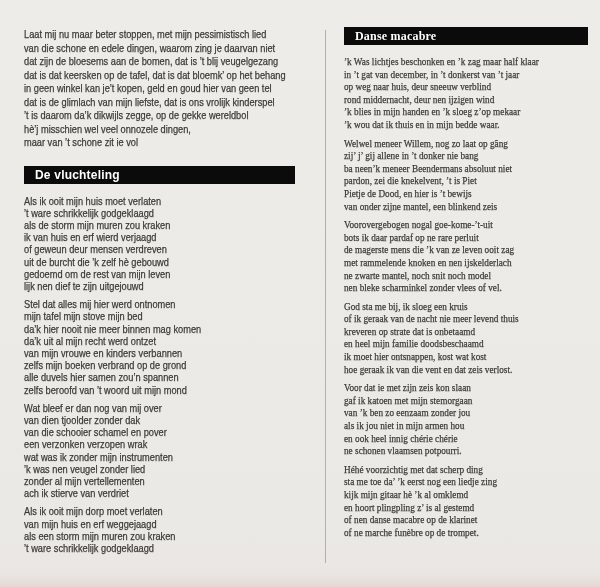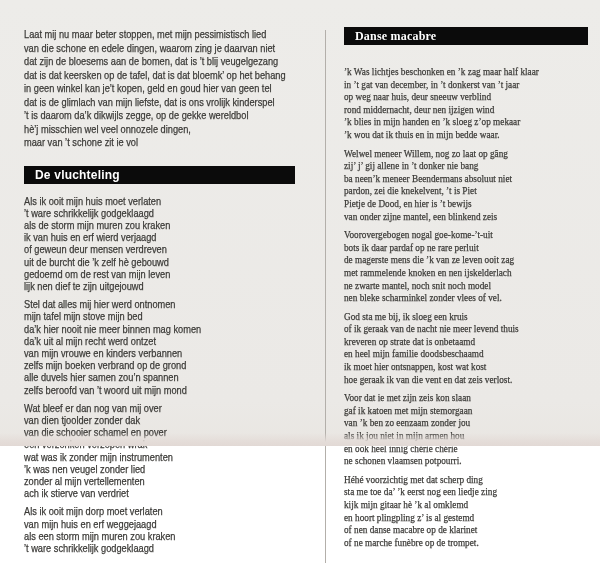--- a/index.html
+++ b/index.html
@@ -6,21 +6,21 @@
     margin: 0;
     padding: 0;
     width: 600px;
     height: 587px;
     overflow: hidden;
     font-family: "Liberation Sans", sans-serif;
   }
   .page {
     position: relative;
     width: 600px;
-    height: 446px;
+    height: 587px;
     background: linear-gradient(180deg, #edece9 0%, #ebe9e6 90%, #e9e6e2 100%);
   }
   .divider {
     position: absolute;
     left: 325px;
     top: 30px;
     width: 1px;
     height: 533px;
     background: #b3afaa;
   }
@@ -63,21 +63,21 @@
     white-space: nowrap;
     transform: scaleX(0.84);
     transform-origin: 0 50%;
     font-size: 11px;
     -webkit-text-stroke: 0.25px #3b3a37;
   }
   .intro .line { line-height: 13.5px; }
   .main-left { margin-top: 11px; }
   .main-left .line { line-height: 12.2px; }
   .main-left .stanza { margin-bottom: 6px; }
-  .main-right { margin-top: 20px; }
+  .main-right { margin-top: 10px; }
   .main-right .line { line-height: 12.6px; }
   .main-right .stanza { margin-bottom: 6px; }
 </style>
 </head>
 <body>
 
 <div class="page">
 
   <div class="divider"></div>
 

